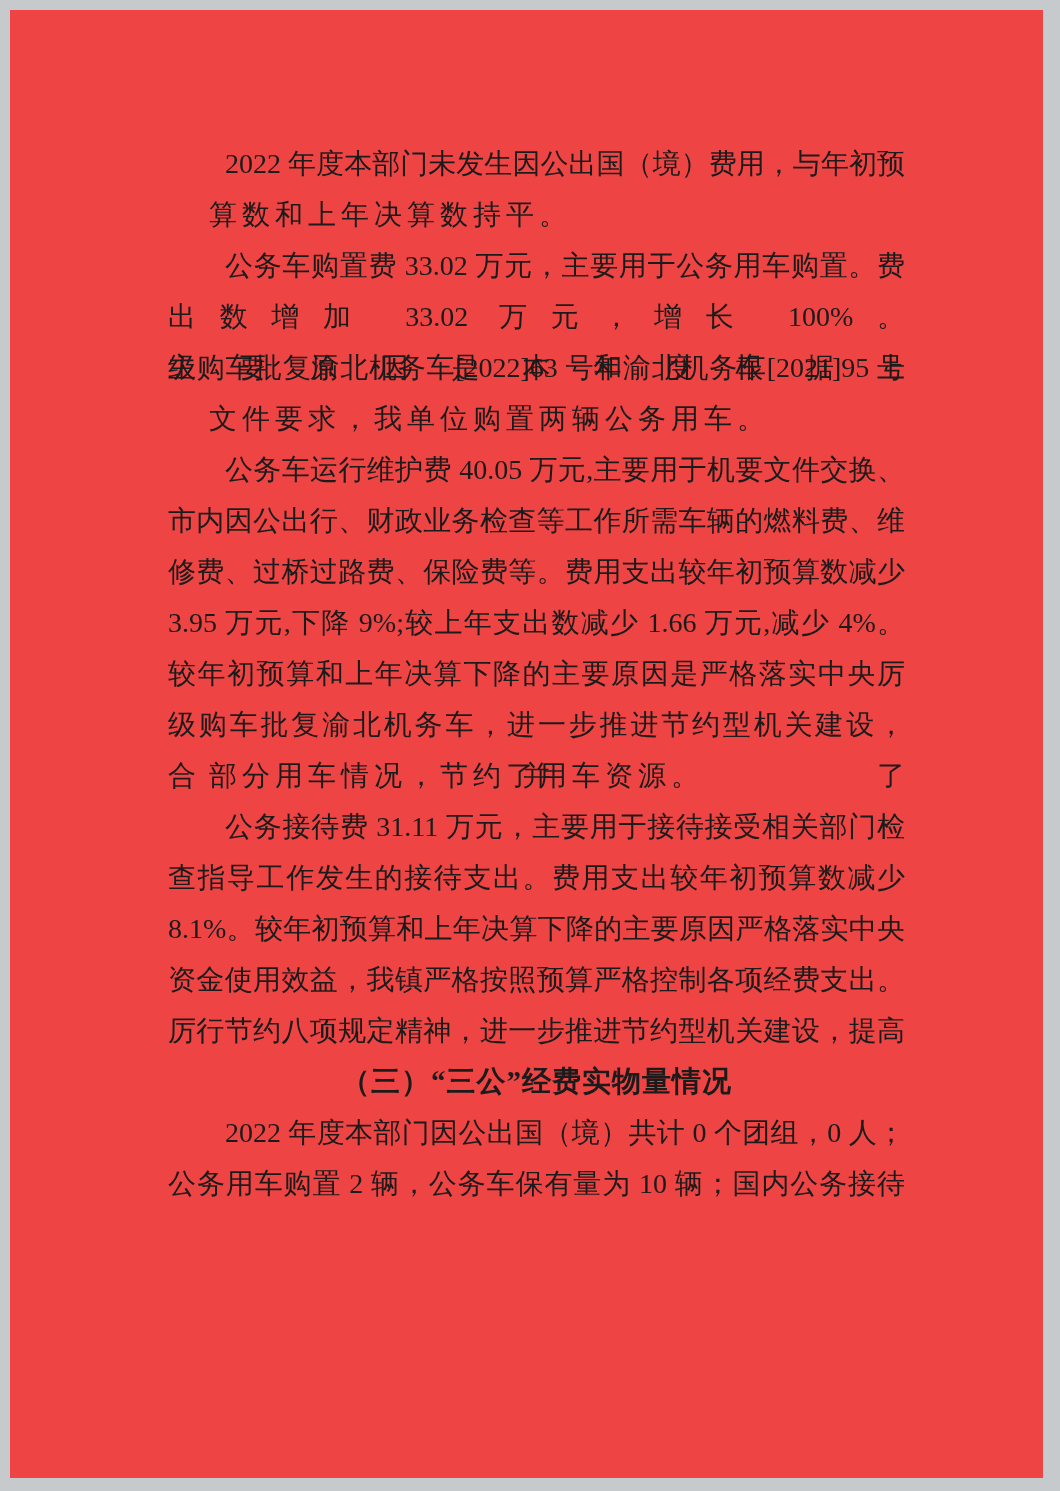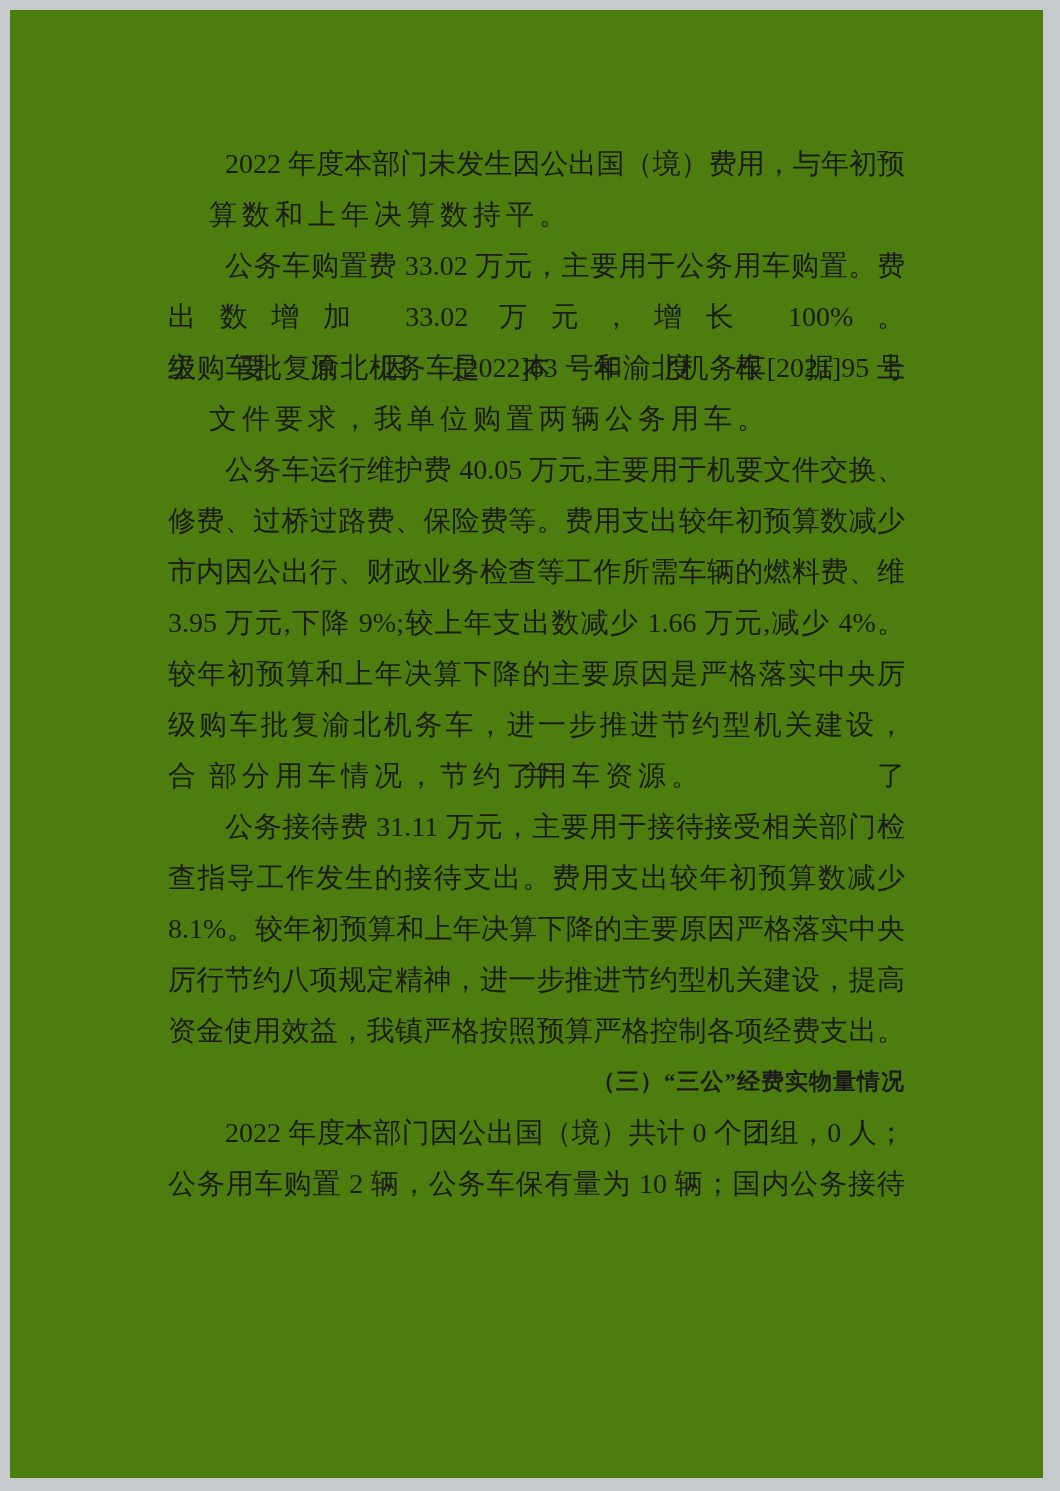--- a/index.html
+++ b/index.html
@@ -49,45 +49,45 @@
   }
   
   .line.left {
     text-align: left;
     letter-spacing: 5px;
     margin-left: 41px;
   }
   
   .line.heading {
     font-weight: bold;
-    font-size: 23px;
+    font-size: 29px;
     letter-spacing: 1px;
-    text-align: right;
+    text-align: center;
   }
 </style>
 </head>
 <body style="background: rgb(198, 202, 205);">
 
-<div class="paper" style="background: #4d7c0f;">
+<div class="paper" style="background: #ef4444;">
   <div class="textblock" id="lines" style="color: rgb(27, 27, 27);">
       <div class="line just first">2022 年度本部门未发生因公出国（境）费用，与年初预</div>
       <div class="line left">算数和上年决算数持平。</div>
       <div class="line just first">公务车购置费 33.02 万元，主要用于公务用车购置。费</div>
       <div class="line just">出数增加 33.02 万元，增长 100%。主要原因是本年度根据上</div>
       <div class="line just">级购车批复渝北机务车[2022]63 号和渝北机务车[2021]95 号</div>
       <div class="line left">文件要求，我单位购置两辆公务用车。</div>
       <div class="line just first">公务车运行维护费 40.05 万元,主要用于机要文件交换、</div>
+      <div class="line just">市内因公出行、财政业务检查等工作所需车辆的燃料费、维</div>
       <div class="line just">修费、过桥过路费、保险费等。费用支出较年初预算数减少</div>
-      <div class="line just">市内因公出行、财政业务检查等工作所需车辆的燃料费、维</div>
       <div class="line just">3.95 万元,下降 9%;较上年支出数减少 1.66 万元,减少 4%。</div>
       <div class="line just">较年初预算和上年决算下降的主要原因是严格落实中央厉</div>
       <div class="line just">级购车批复渝北机务车，进一步推进节约型机关建设，合并了</div>
       <div class="line left">部分用车情况，节约了用车资源。</div>
       <div class="line just first">公务接待费 31.11 万元，主要用于接待接受相关部门检</div>
       <div class="line just">查指导工作发生的接待支出。费用支出较年初预算数减少</div>
       <div class="line just">8.1%。较年初预算和上年决算下降的主要原因严格落实中央</div>
+      <div class="line just">资金使用效益，我镇严格按照预算严格控制各项经费支出。</div>
       <div class="line just">厉行节约八项规定精神，进一步推进节约型机关建设，提高</div>
-      <div class="line just">资金使用效益，我镇严格按照预算严格控制各项经费支出。</div>
       <div class="line heading">（三）“三公”经费实物量情况</div>
       <div class="line just first">2022 年度本部门因公出国（境）共计 0 个团组，0 人；</div>
       <div class="line just">公务用车购置 2 辆，公务车保有量为 10 辆；国内公务接待</div>
     </div>
 </div>
 
 </body></html>

